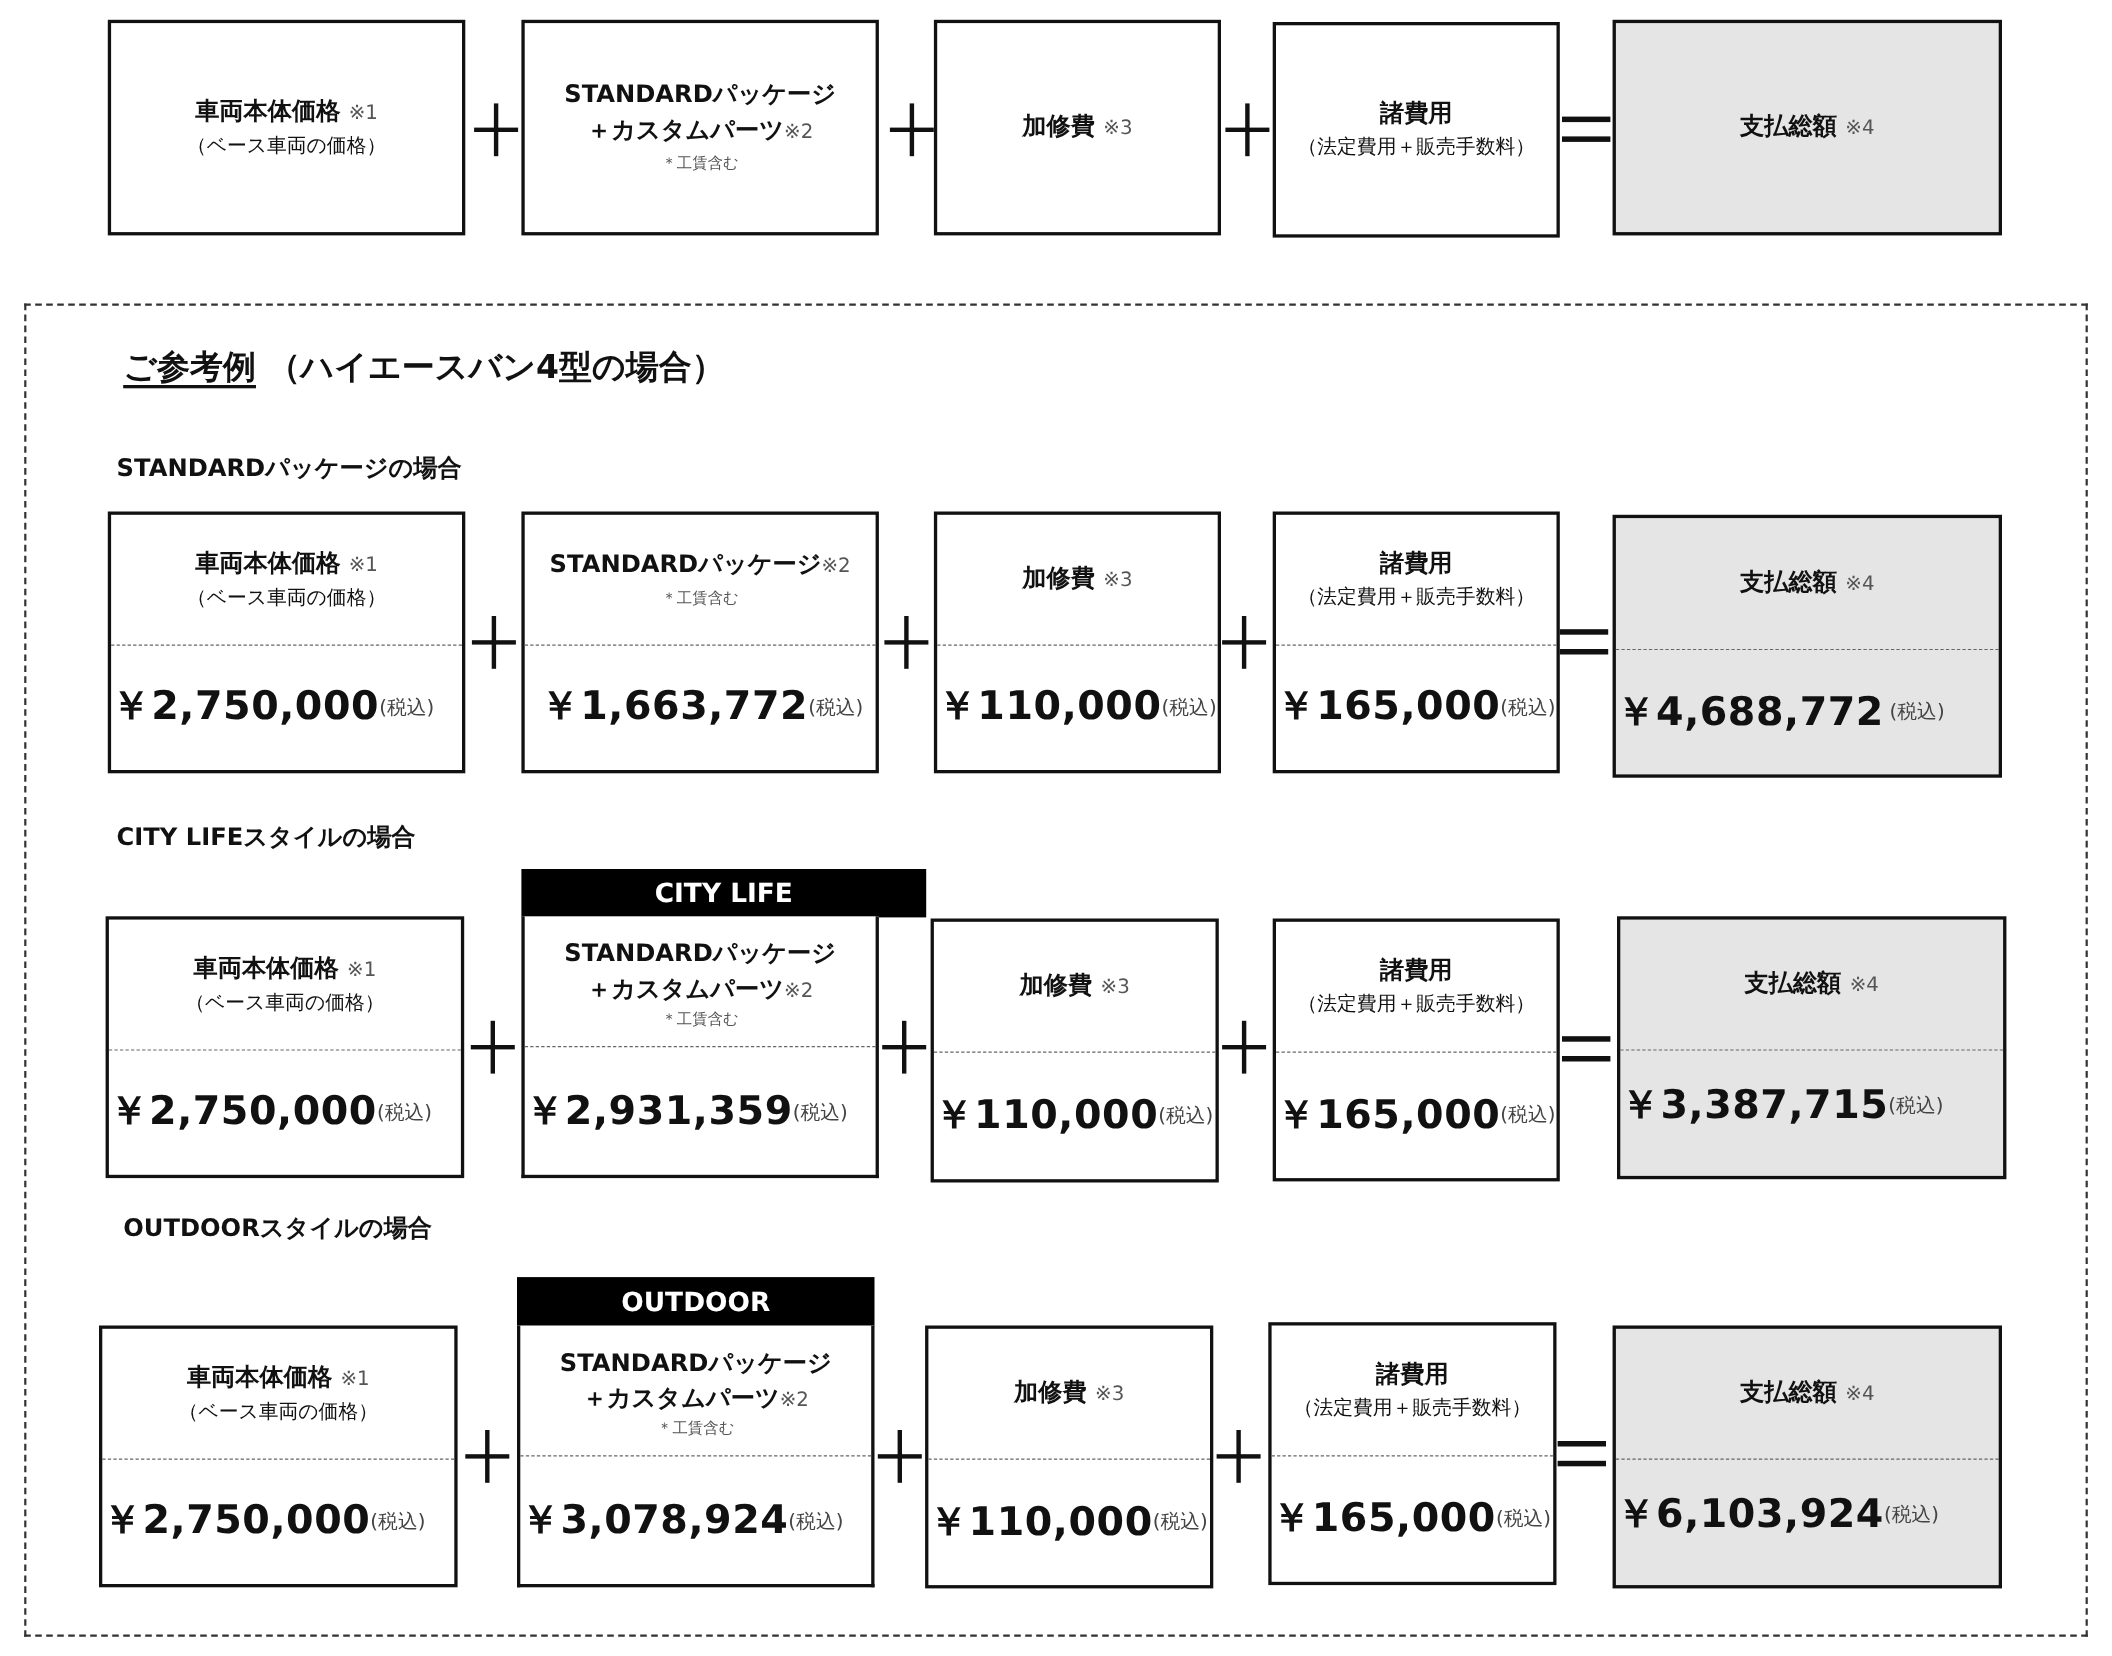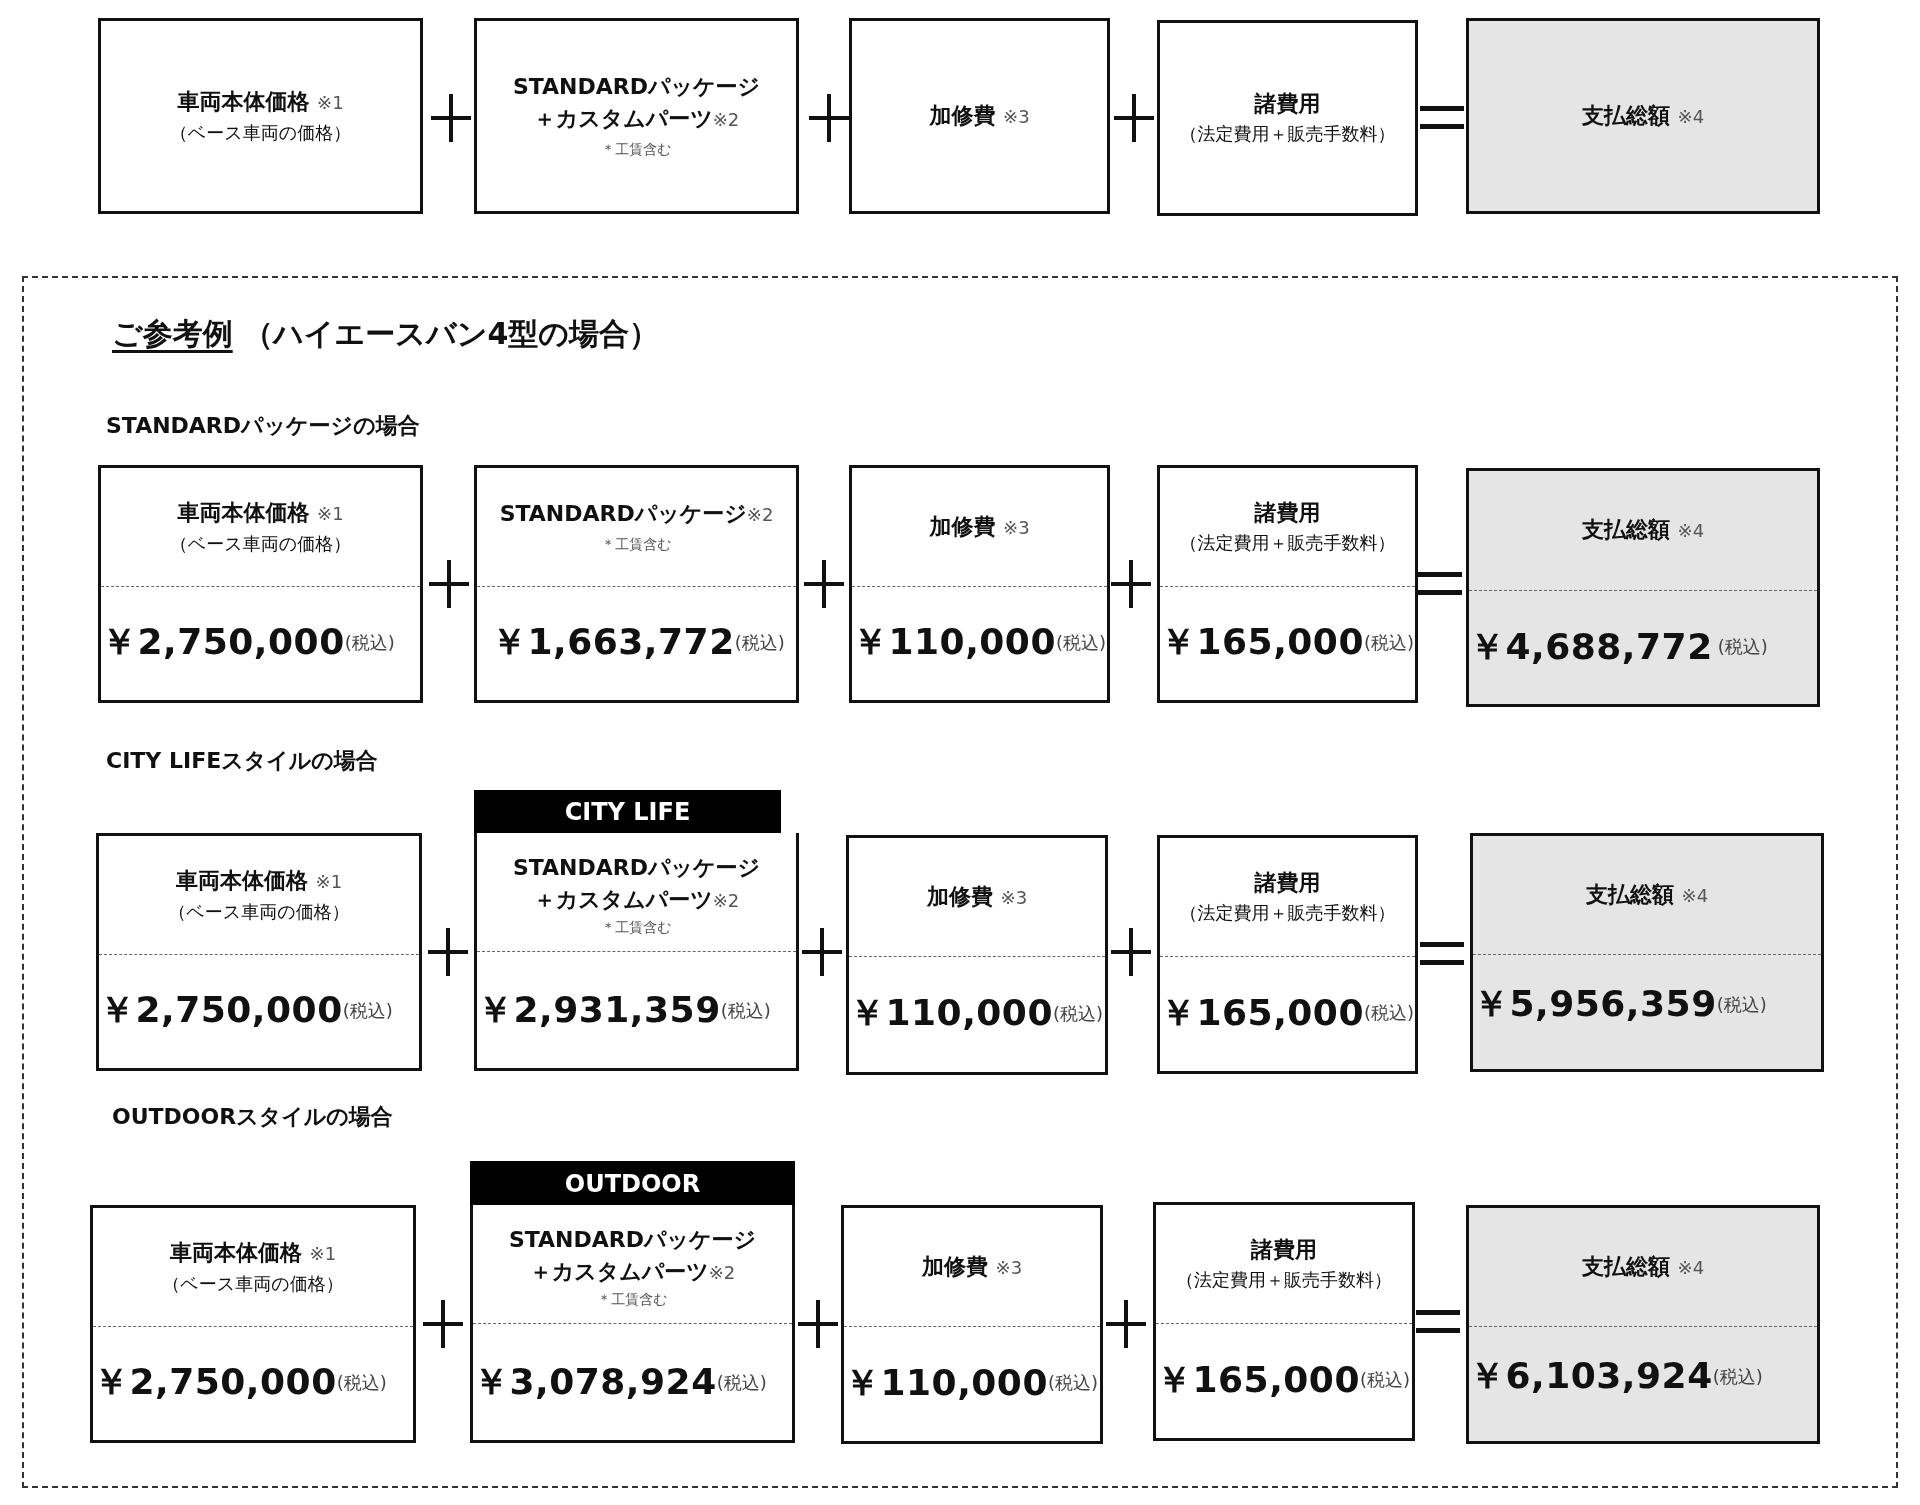--- a/index.html
+++ b/index.html
@@ -171,21 +171,21 @@
   <div class="bottom" style="height:115px;">
       <span class="price">￥2,750,000</span>
       <span class="tax">(税込)</span>
     </div>
 </div>
 <div class="op" style="left:422px;top:920px;height:64px;">
     <div class="bar-h"></div>
     <div class="bar-v"></div>
   </div>
 
-<div class="hdr" style="left:474px;top:790px;width:307px;height:44px;">CITY LIFE</div>
+<div class="hdr" style="left:474px;top:790px;width:368px;height:44px;">CITY LIFE</div>
 <div class="box" style="left:474px;top:833px;width:325px;height:238px;border-top:none;">
   <div class="top" style="height:118px;padding-top:2px;">
     <div class="t-main">STANDARDパッケージ</div>
     <div class="t-main"><span>＋カスタムパーツ</span><span class="note">※2</span></div>
     <div class="t-small" style="line-height:20px;">＊工賃含む</div>
   </div>
   <div class="divider" style="top:118px;"></div>
   <div class="bottom" style="height:115px;">
       <span class="price">￥2,931,359</span>
       <span class="tax">(税込)</span>
@@ -226,21 +226,21 @@
     <div class="bar-h1"></div>
     <div class="bar-h2"></div>
   </div>
 
 <div class="box total" style="left:1470px;top:833px;width:354px;height:239px;">
   <div class="top" style="height:118px;">
     <div class="t-main"><span>支払総額</span> <span class="note">※4</span></div>
   </div>
   <div class="divider" style="top:118px;"></div>
   <div class="bottom" style="height:115px;padding-bottom:14px;box-sizing:border-box;">
-      <span class="price">￥5,956,359</span>
+      <span class="price">￥3,387,715</span>
       <span class="tax">(税込)</span>
     </div>
 </div>
 
 <div class="section-label" style="left:112px;top:1102px;">OUTDOORスタイルの場合</div>
 
 <div class="box" style="left:90px;top:1205px;width:326px;height:238px;">
   <div class="top" style="height:118px;">
     <div class="t-main"><span>車両本体価格</span> <span class="note">※1</span></div>
     <div class="t-sub">（ベース車両の価格）</div>

